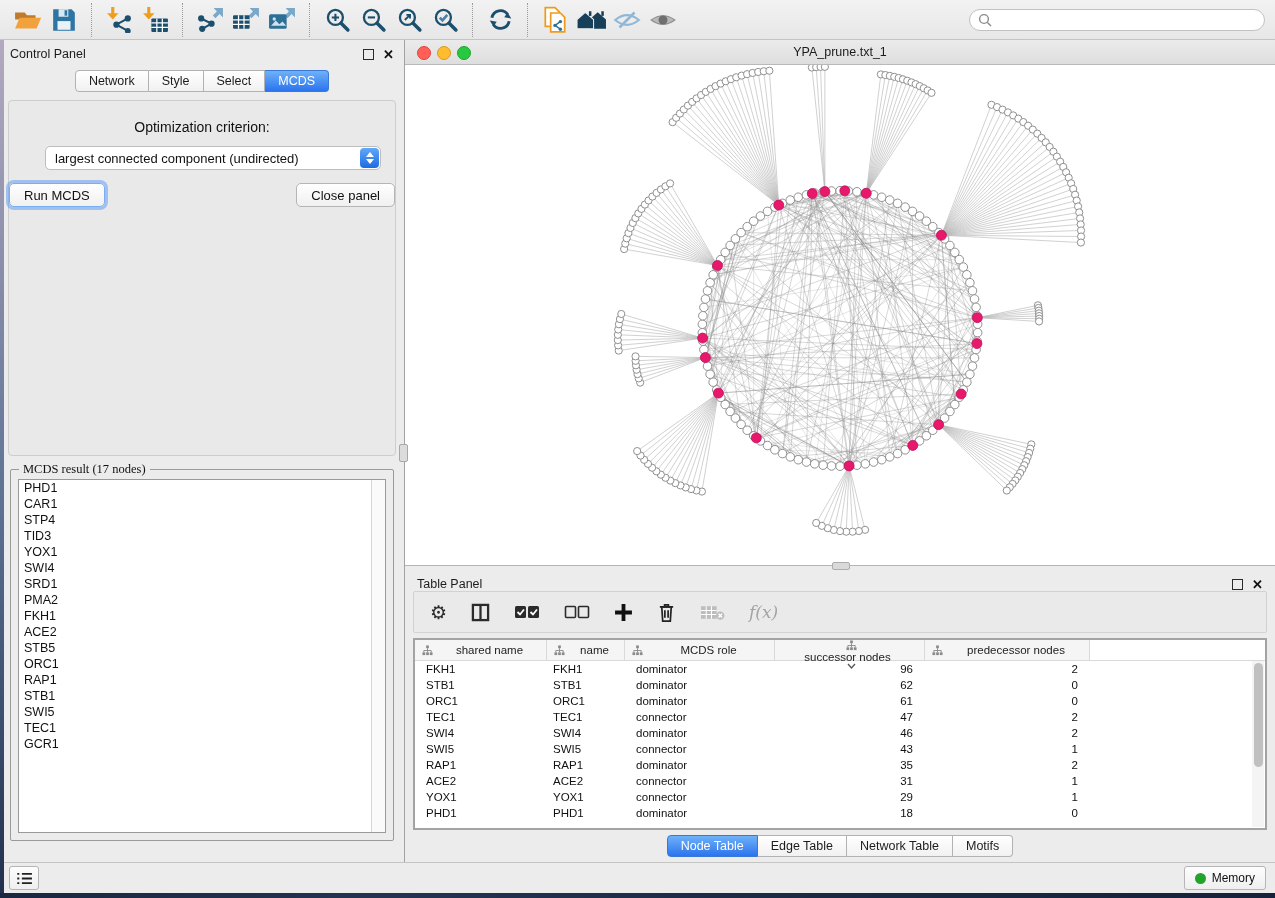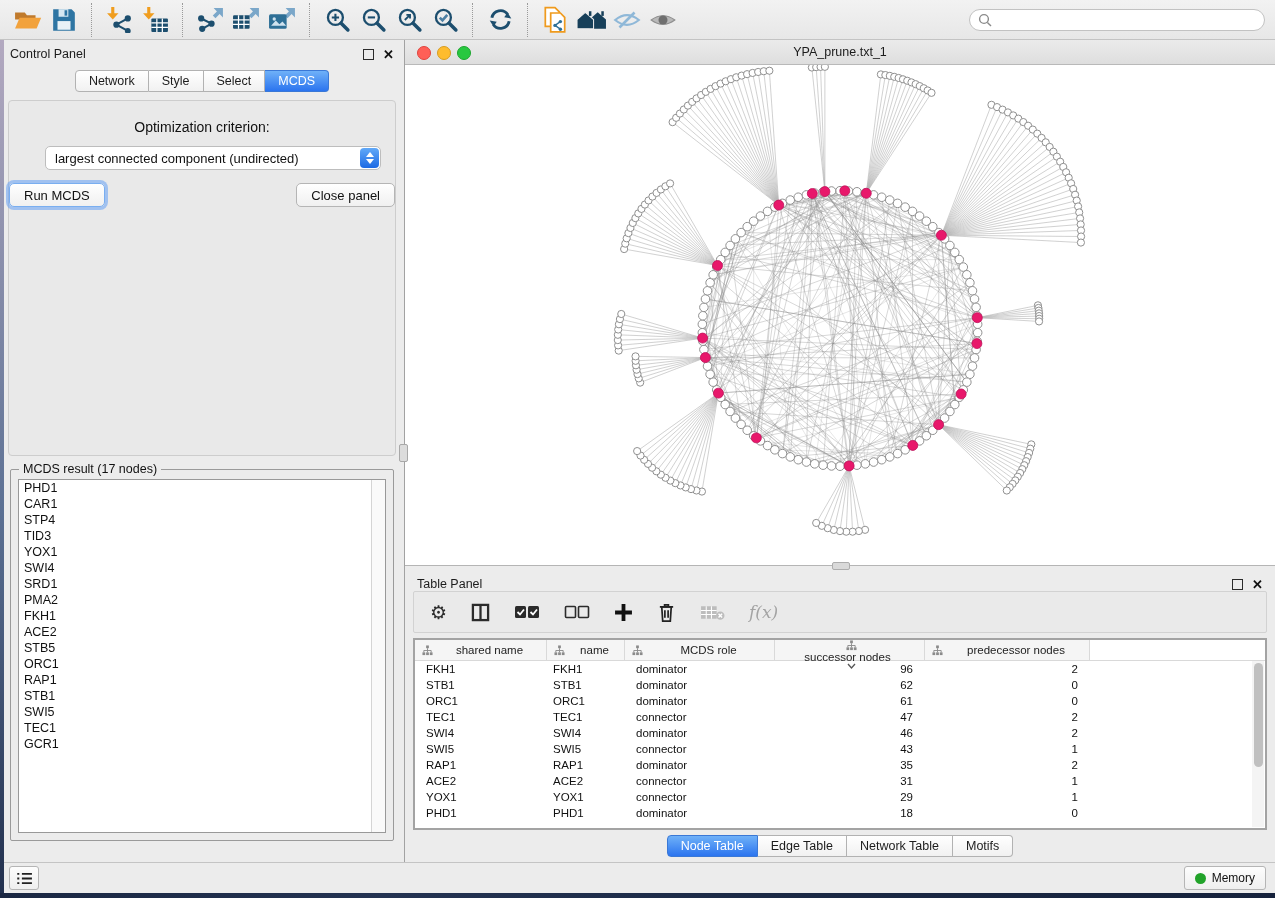--- a/index.html
+++ b/index.html
@@ -29,21 +29,21 @@
   .cp-tabs{display:flex;justify-content:center;margin-top:2px;}
   .cp-body{margin:8px 8px 0 8px;height:356px;background:#e9e9e9;border:1px solid #cdcdcd;border-radius:4px;box-sizing:border-box;}
   .opt-label{text-align:center;margin-top:18px;font-size:14px;color:#111;}
   .dropdown{margin:11px 14px 0 36px;height:24px;background:#fff;border:1px solid #bdbdbd;border-radius:5px;display:flex;align-items:center;box-sizing:border-box;overflow:hidden;}
   .dropdown .val{flex:1;font-size:13px;padding-left:9px;color:#111;white-space:nowrap;}
   .dropdown .stepper{width:19px;align-self:stretch;margin:1px;border-radius:4px;background:linear-gradient(#61a9f8,#1d6ae4);display:flex;flex-direction:column;align-items:center;justify-content:center;gap:2px;}
   .btn{height:24px;padding:0 14px;font-size:13px;color:#111;background:linear-gradient(#ffffff,#f0f0f0);border:1px solid #b5b5b5;border-radius:5px;font-family:"Liberation Sans",sans-serif;}
   .btn.focused{box-shadow:0 0 0 3px rgba(100,160,245,.55);border-color:#79aef0;}
   .btn-row{display:flex;justify-content:space-between;gap:16px;margin-top:13px;}
   .result-box{position:relative;margin:13px 10px 0 10px;height:372px;border:1px solid #9a9a9a;border-radius:2px;box-sizing:border-box;}
-  .result-legend{position:absolute;top:-8px;left:8px;background:#ececec;padding:0 4px;font-size:12.5px;color:#111;}
+  .result-legend{position:absolute;top:-8px;left:8px;background:#ececec;padding:0 4px;font-size:12.5px;color:#111;font-family:Liberation Serif, serif;}
   .result-list{position:absolute;left:7px;right:7px;top:9px;bottom:7px;background:#fff;border:1px solid #999;overflow:hidden;}
   .result-scrolltrack{position:absolute;right:0;top:0;bottom:0;width:13px;background:#fafafa;border-left:1px solid #d5d5d5;}
   .mcds-item{font-size:12.5px;line-height:16px;padding-left:5px;color:#111;}
   
   .right-col{flex:1;display:flex;flex-direction:column;background:#ececec;}
   .network-view{height:525px;display:flex;flex-direction:column;justify-content:space-between;}
   .nv-titlebar{height:24px;position:relative;background:linear-gradient(#ebebeb,#dedede);border-bottom:1px solid #b9b9b9;display:flex;align-items:center;justify-content:center;}
   .tl{width:12px;height:12px;border-radius:50%;position:absolute;top:6px;}
   .tl.red{left:12px;background:#ff5f57;border:.5px solid #e0443e;}
   .tl.yellow{left:32px;background:#febc2e;border:.5px solid #d89c20;}

